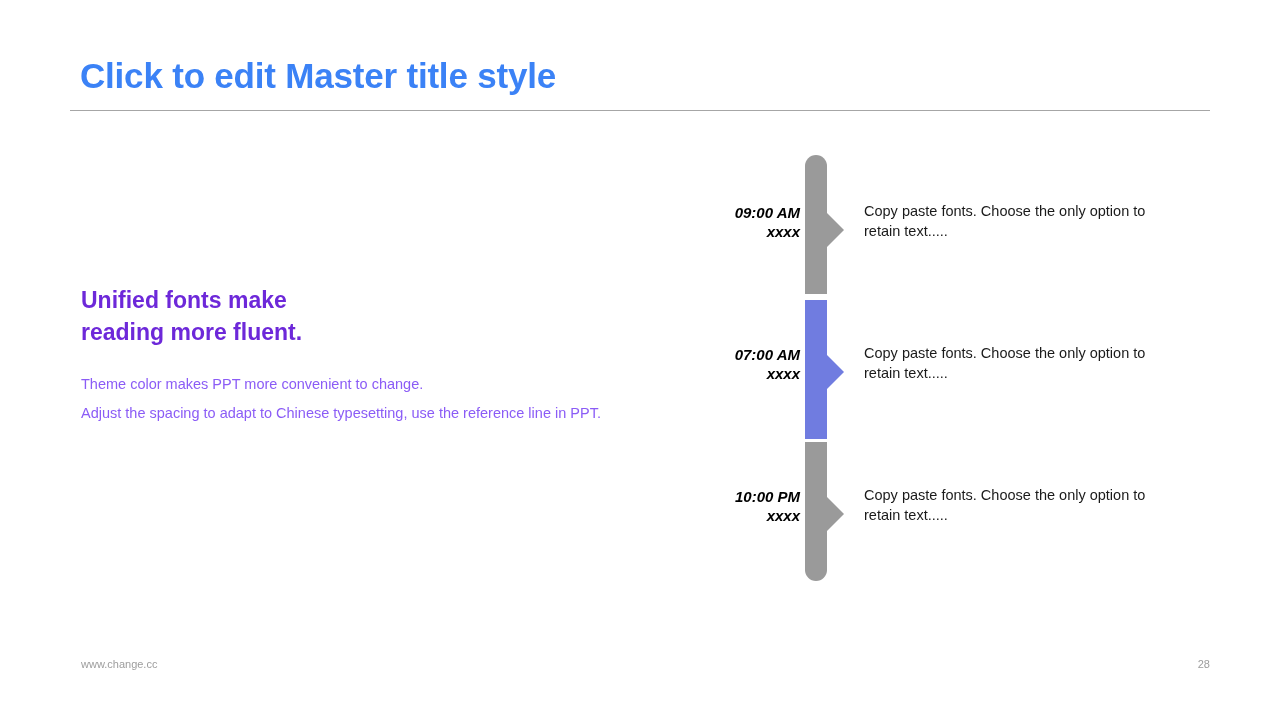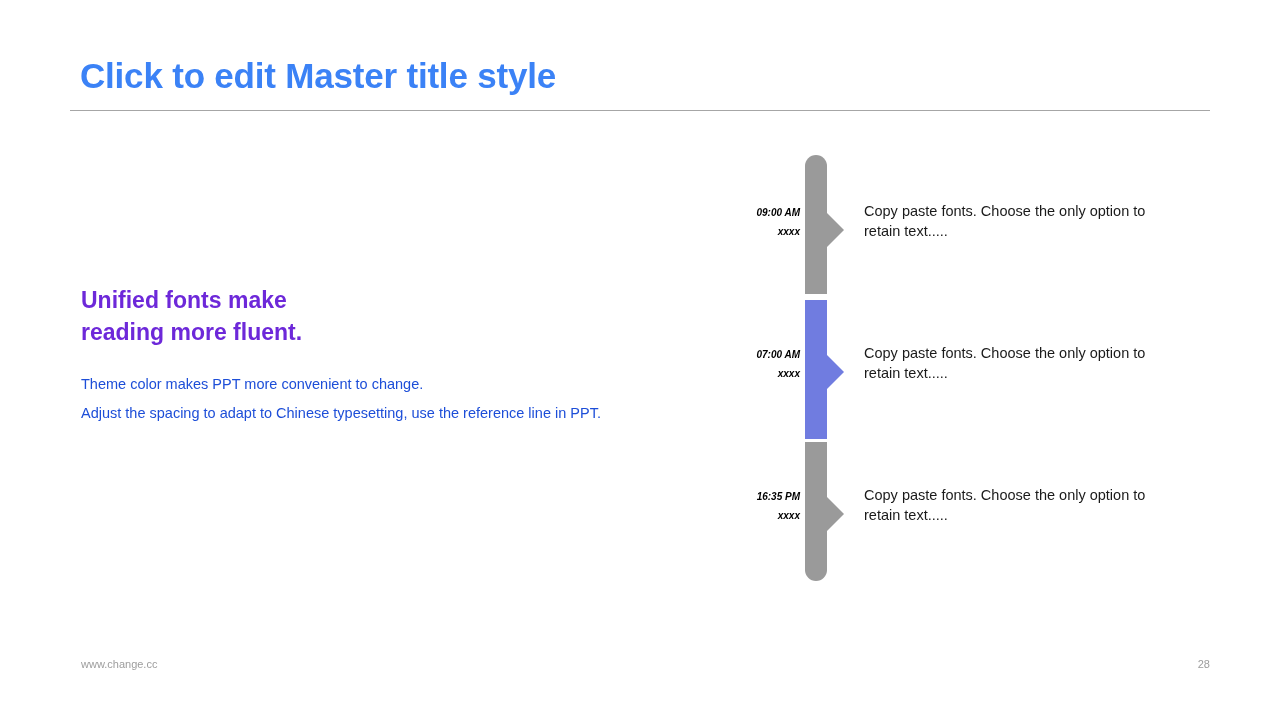--- a/index.html
+++ b/index.html
@@ -48,21 +48,21 @@
     font-size: 23px;
     font-weight: bold;
     line-height: 32px;
     color: #6d28d9;
     margin: 0 0 22px 0;
     white-space: pre-line;
   }
   #left-body {
     font-size: 14.5px;
     line-height: 29px;
-    color: #1d4ed8;
+    color: #8b5cf6;
     margin: 0;
     white-space: pre-line;
   }
 
   
   #timeline {
     position: absolute;
     left: 700px;
     top: 155px;
     width: 500px;
@@ -78,21 +78,21 @@
   .tl-row.r1 { top: 142px; }
   .tl-row.r2 { top: 284px; }
 
   
   .tl-time {
     position: absolute;
     left: 0px;
     top: 48px;
     width: 100px;
     text-align: right;
-    font-size: 10px;
+    font-size: 15px;
     font-weight: bold;
     font-style: italic;
     line-height: 19px;
     color: #000000;
     white-space: pre-line;
   }
 
   
   .tl-bar {
     position: absolute;
@@ -198,21 +198,21 @@
     <div class="tl-time">07:00 AM
 xxxx</div>
     <div class="tl-bar">
       <div class="seg" style="background: rgb(112, 124, 224);"></div>
     </div>
     <div class="tl-arrow" style="border-left-color: rgb(112, 124, 224);"></div>
     <div class="tl-desc">Copy paste fonts. Choose the only option to retain text.....</div>
   </div>
 
   <div class="tl-row r2">
-    <div class="tl-time">16:35 PM
+    <div class="tl-time">10:00 PM
 xxxx</div>
     <div class="tl-bar">
       <div class="seg" style="background: rgb(154, 154, 154);"></div>
     </div>
     <div class="tl-arrow" style="border-left-color: rgb(154, 154, 154);"></div>
     <div class="tl-desc">Copy paste fonts. Choose the only option to retain text.....</div>
   </div>
 
 </div>
 

